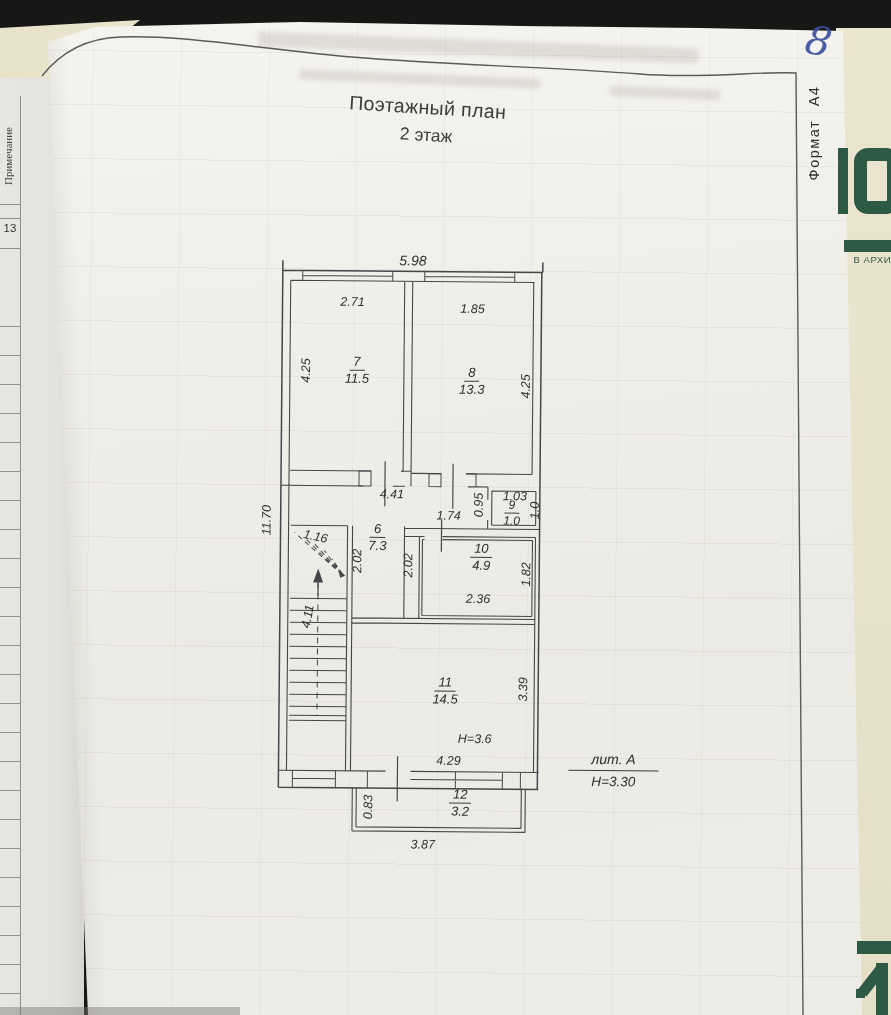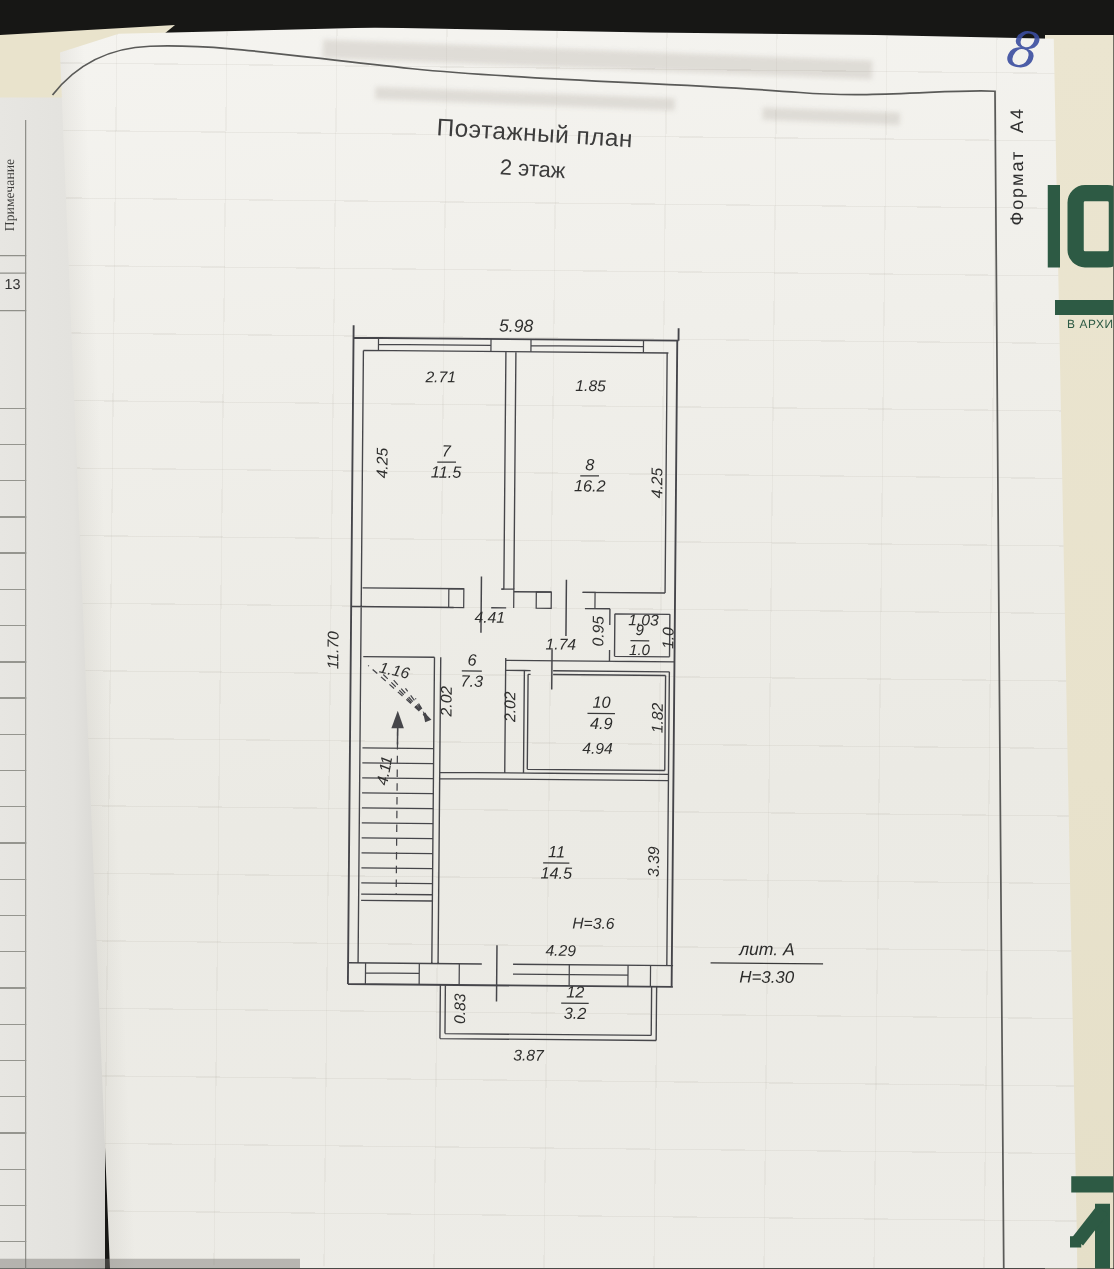--- a/index.html
+++ b/index.html
@@ -201,21 +201,21 @@
     <div class="dim" style="left:218px;top:57px;">1.85</div>
     <div class="dim rot" style="left:52px;top:120px;">4.25</div>
     <div class="dim rot" style="left:272px;top:134px;">4.25</div>
 
     <div class="frac" style="left:103px;top:118px;">
       <div class="n">7</div>
       <div class="a">11.5</div>
     </div>
     <div class="frac" style="left:218px;top:128px;">
       <div class="n">8</div>
-      <div class="a">16.2</div>
+      <div class="a">13.3</div>
     </div>
 
     <div class="dim" style="left:139px;top:243px;">4.41</div>
     <div class="dim" style="left:262px;top:244px;">1.03</div>
     <div class="frac small" style="left:259px;top:259px;">
       <div class="n">9</div>
       <div class="a">1.0</div>
     </div>
     <div class="dim rot" style="left:226px;top:253px;">0.95</div>
     <div class="dim rot" style="left:282px;top:258px;">1.0</div>
@@ -225,26 +225,26 @@
       <div class="n">6</div>
       <div class="a">7.3</div>
     </div>
 
     <div class="dim" style="left:63px;top:286px;transform:translate(-50%,-50%) rotate(12deg);">1.16</div>
     <div class="dim rot" style="left:105px;top:310px;">2.02</div>
     <div class="dim rot" style="left:156px;top:314px;">2.02</div>
     <div class="dim" style="left:56px;top:366px;transform:translate(-50%,-50%) rotate(-80deg);">4.11</div>
     <div class="dim rot" style="left:14px;top:270px;">11.70</div>
 
-    <div class="frac" style="left:229px;top:318px;">
+    <div class="frac" style="left:229px;top:304px;">
       <div class="n">10</div>
       <div class="a">4.9</div>
     </div>
     <div class="dim rot" style="left:274px;top:322px;">1.82</div>
-    <div class="dim" style="left:226px;top:347px;">4.94</div>
+    <div class="dim" style="left:226px;top:347px;">2.36</div>
 
     <div class="frac" style="left:194px;top:438px;">
       <div class="n">11</div>
       <div class="a">14.5</div>
     </div>
     <div class="dim rot" style="left:272px;top:437px;">3.39</div>
     <div class="dim" style="left:224px;top:487px;">Н=3.6</div>
     <div class="dim" style="left:198px;top:509px;">4.29</div>
 
     <div class="dim rot" style="left:118px;top:556px;">0.83</div>

